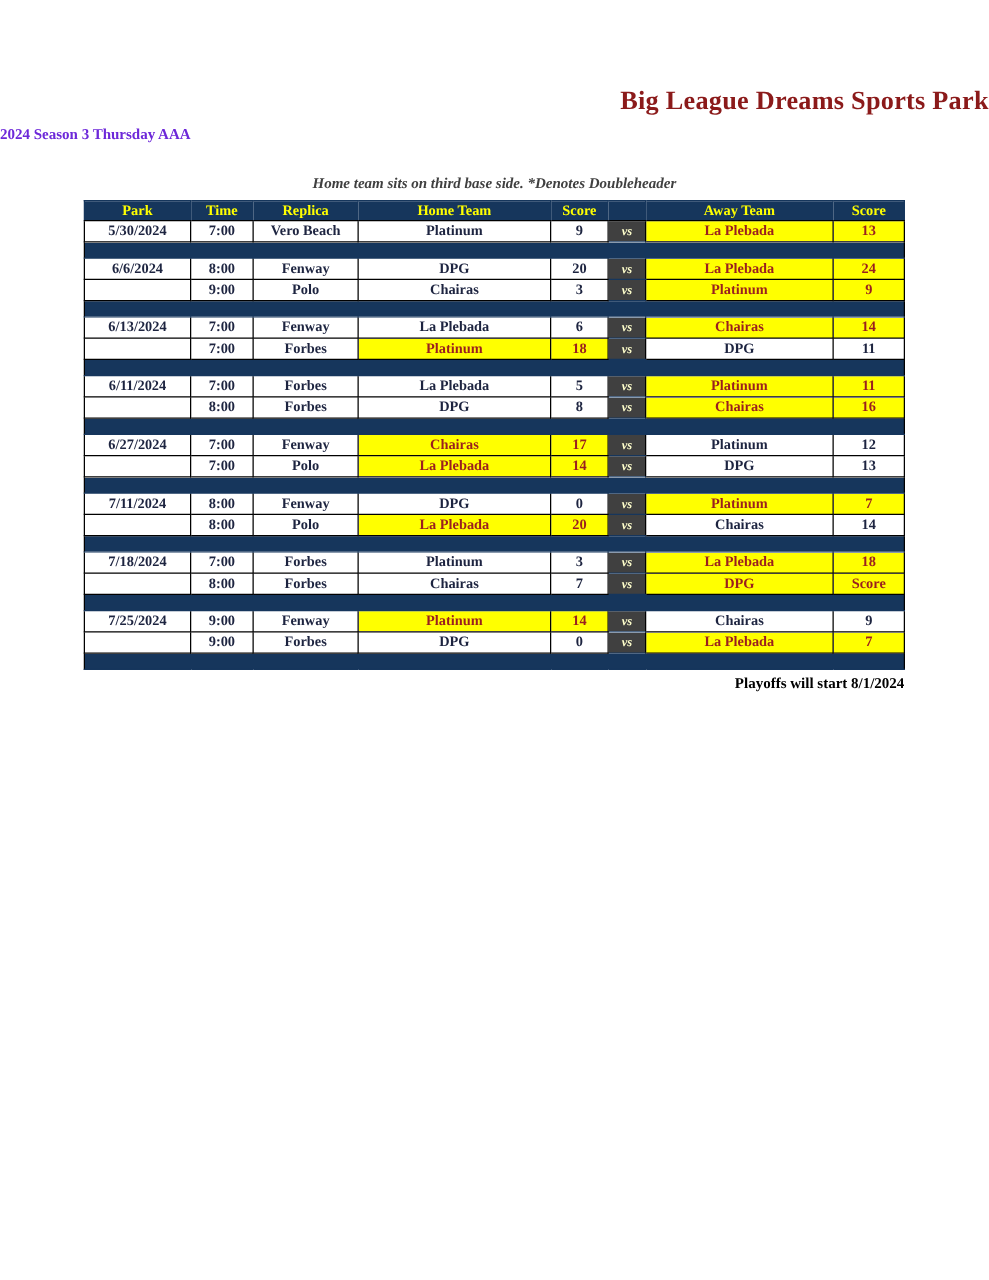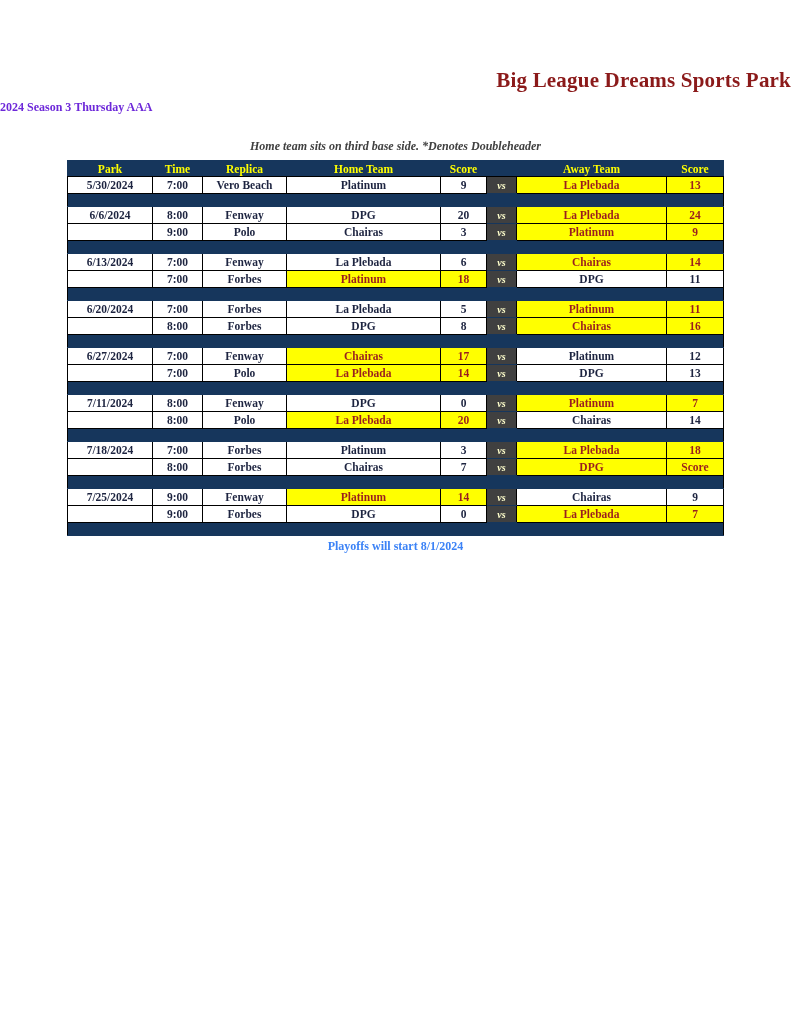--- a/index.html
+++ b/index.html
@@ -84,22 +84,22 @@
     border-left-color: #000;
     border-right-color: #000;
     height: 13px;
     padding: 0;
   }
   .footer {
     width: 656px;
     margin: 3px auto 0 auto;
     font-size: 12px;
     font-weight: bold;
-    color: #3b82f6;
-    text-align: center;
+    color: #000000;
+    text-align: right;
   }
 </style>
 </head>
 <body>
 
 <div class="page">
   <div class="title">Big League Dreams Sports Park</div>
   <div class="subtitle">2024 Season 3 Thursday AAA</div>
   <div class="note">Home team sits on third base side.  *Denotes Doubleheader</div>
 
@@ -180,21 +180,21 @@
           <td class="hl">Platinum</td>
           <td class="hl">18</td>
           <td class="vs">vs</td>
           <td>DPG</td>
           <td>11</td>
         </tr>
         <tr class="sep">
           <td colspan="8"></td>
         </tr>
         <tr>
-          <td>6/20/2024</td>
+          <td>6/11/2024</td>
           <td>7:00</td>
           <td>Forbes</td>
           <td>La Plebada</td>
           <td>5</td>
           <td class="vs">vs</td>
           <td class="hl">Platinum</td>
           <td class="hl">11</td>
         </tr>
         <tr>
           <td></td>

